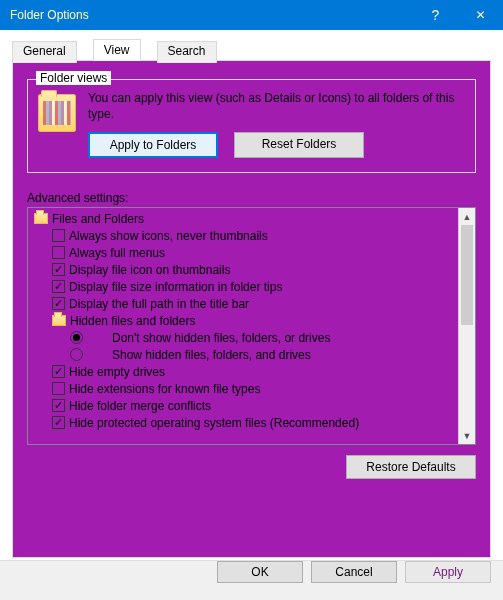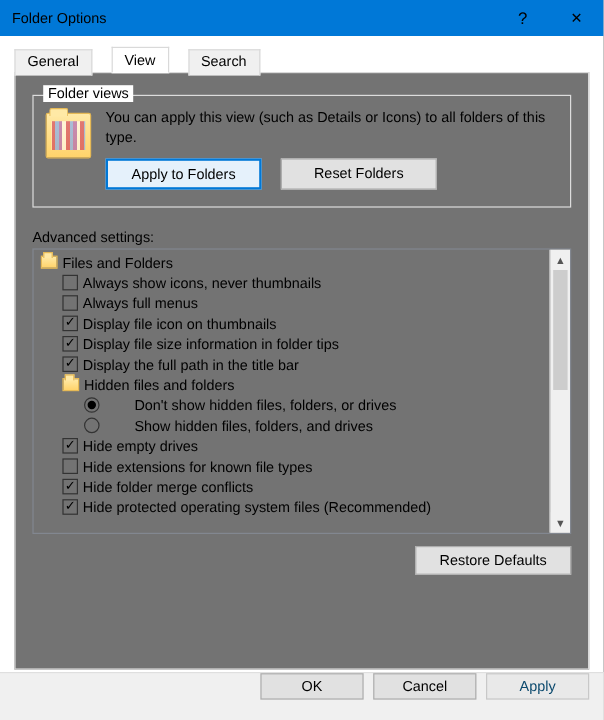--- a/index.html
+++ b/index.html
@@ -1,30 +1,30 @@
 <!DOCTYPE html>
 <html><head>
 <meta charset="utf-8">
 <style>
 * { box-sizing: border-box; margin: 0; padding: 0; font-family: "Segoe UI", Tahoma, sans-serif; }
 body { background: #fff; width: 503px; height: 600px; overflow: hidden; }
 
-.titlebar { background: #0078d7; color: #000000; height: 30px; display: flex; align-items: center; padding-left: 10px; font-size: 12px; }
+.titlebar { background: #0078d7; color: #fef9c3; height: 30px; display: flex; align-items: center; padding-left: 10px; font-size: 12px; }
 .titlebar-title { flex: 1; }
 .titlebar-btn { width: 45px; height: 30px; display: flex; align-items: center; justify-content: center; font-size: 14px; }
 .titlebar-close { font-size: 12px; }
 
 .content { padding: 8px 12px 60px 12px; position: relative; height: 530px; }
 
 .tabs { display: flex; position: relative; top: 1px; gap: 16px; }
 .tab { border: 1px solid #d9d9d9; border-bottom: none; background: #fff; padding: 3px 10px; font-size: 12px; margin-right: 0; position: relative; }
 .tab.inactive { background: #f0f0f0; top: 2px; padding-top: 2px; padding-bottom: 2px; }
 .tab.active { background: #fff; z-index: 2; border-bottom: 1px solid #fff; }
 
-.tab-panel { border: 1px solid #d9d9d9; padding: 14px; height: 498px; background: #737373; }
+.tab-panel { border: 1px solid #d9d9d9; padding: 14px; height: 498px; background: #a21caf; }
 
 .groupbox { border: 1px solid #dcdcdc; padding: 10px 10px 14px 10px; margin-top: 4px; position: relative; }
 .groupbox-label { position: absolute; top: -9px; left: 8px; background: #fff; padding: 0 4px; font-size: 12px; }
 .groupbox-body { display: flex; gap: 12px; align-items: flex-start; }
 
 .folder-icon { width: 38px; height: 38px; background: linear-gradient(#ffe9a6,#ffd36b); border: 1px solid #e5b956; border-radius: 2px; position: relative; margin-top: 4px; flex-shrink: 0; }
 .folder-icon::before { content: ""; position: absolute; top: -5px; left: 2px; width: 14px; height: 6px; background: #ffe9a6; border: 1px solid #e5b956; border-bottom: none; border-radius: 2px 2px 0 0; }
 .folder-icon::after { content: ""; position: absolute; inset: 6px 4px; background: repeating-linear-gradient(90deg,#cc2e56 0 3px,#6fa2ff 3px 6px,#a24fbe 6px 9px,#fff 9px 12px); opacity: .6; }
 
 .gb-text { font-size: 12px; line-height: 1.35; }
@@ -51,21 +51,21 @@
 .cb { width: 13px; height: 13px; border: 1px solid #333; margin-right: 4px; display:flex; align-items:center; justify-content:center; flex-shrink:0; }
 .cb.checked::after { content:"✓"; font-size: 11px; line-height: 1; }
 .rb { width: 13px; height: 13px; border: 1px solid #333; border-radius: 50%; margin-right: 4px; display:flex; align-items:center; justify-content:center; flex-shrink:0; }
 .rb.checked::after { content:""; width:7px; height:7px; background:#000; border-radius:50%; }
 
 .restore-row { display:flex; justify-content:flex-end; margin-top: 10px; }
 .restore-row .btn { width: 130px; }
 
 .footer { position: absolute; bottom: 0; left: 0; right: 0; background: #f0f0f0; height: 40px; display:flex; justify-content:flex-end; align-items:flex-start; gap: 8px; padding-right: 12px; border-top: 1px solid #dfdfdf; }
 .footer .btn { width: 86px; padding: 3px 0; }
-.btn.disabled { color: #0c4a6e; background: #e9e9e9; border-color: #c8c8c8; }
+.btn.disabled { color: #701a75; background: #e9e9e9; border-color: #c8c8c8; }
 </style>
 </head>
 <body>
 
 <div class="titlebar">
   <span class="titlebar-title">Folder Options</span>
   <span class="titlebar-btn">?</span>
   <span class="titlebar-btn titlebar-close">✕</span>
 </div>
 

